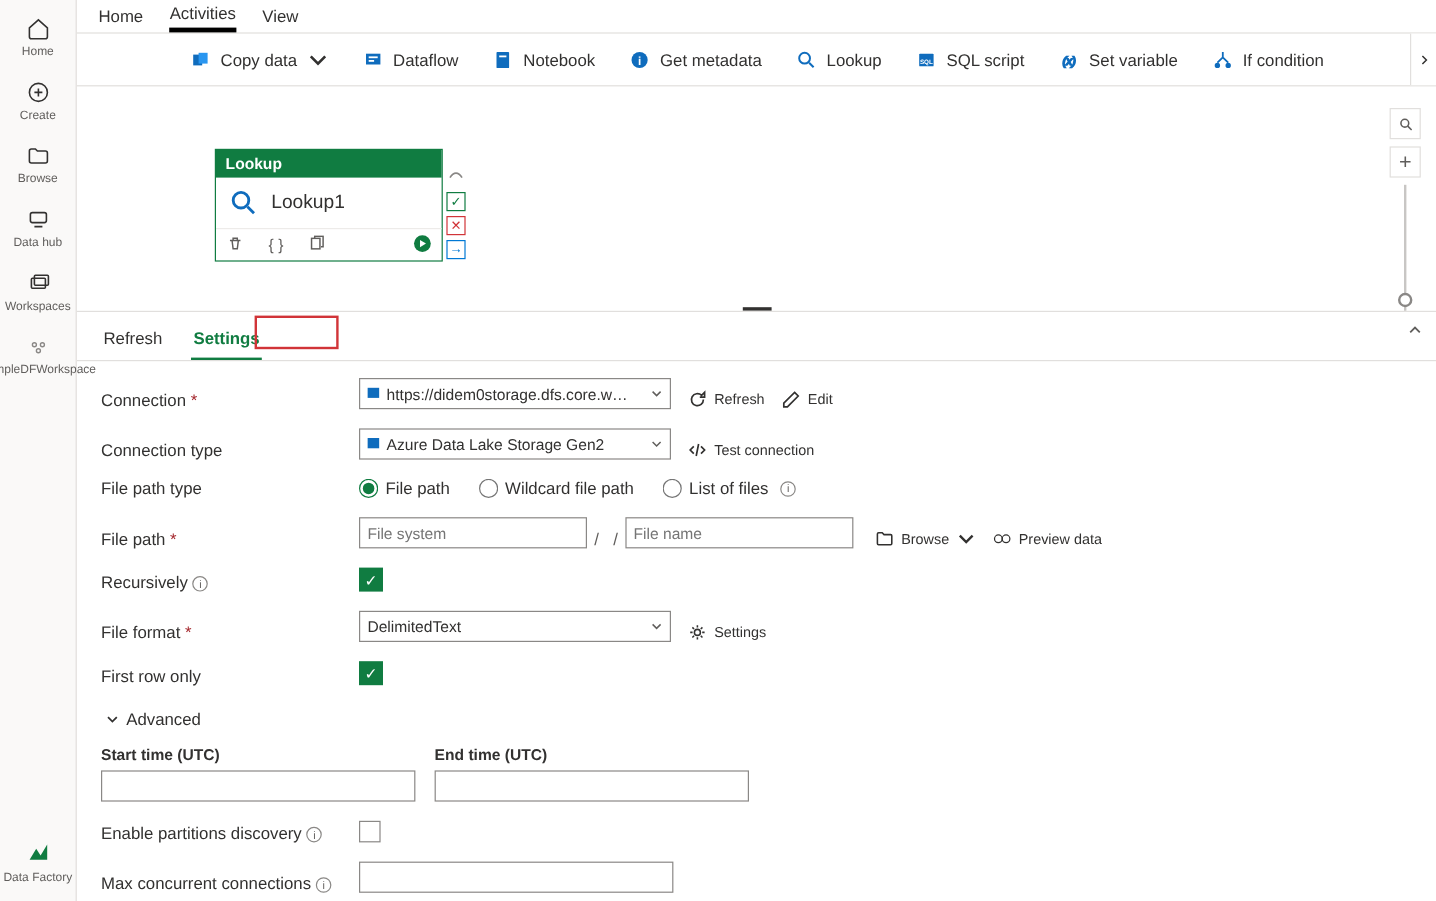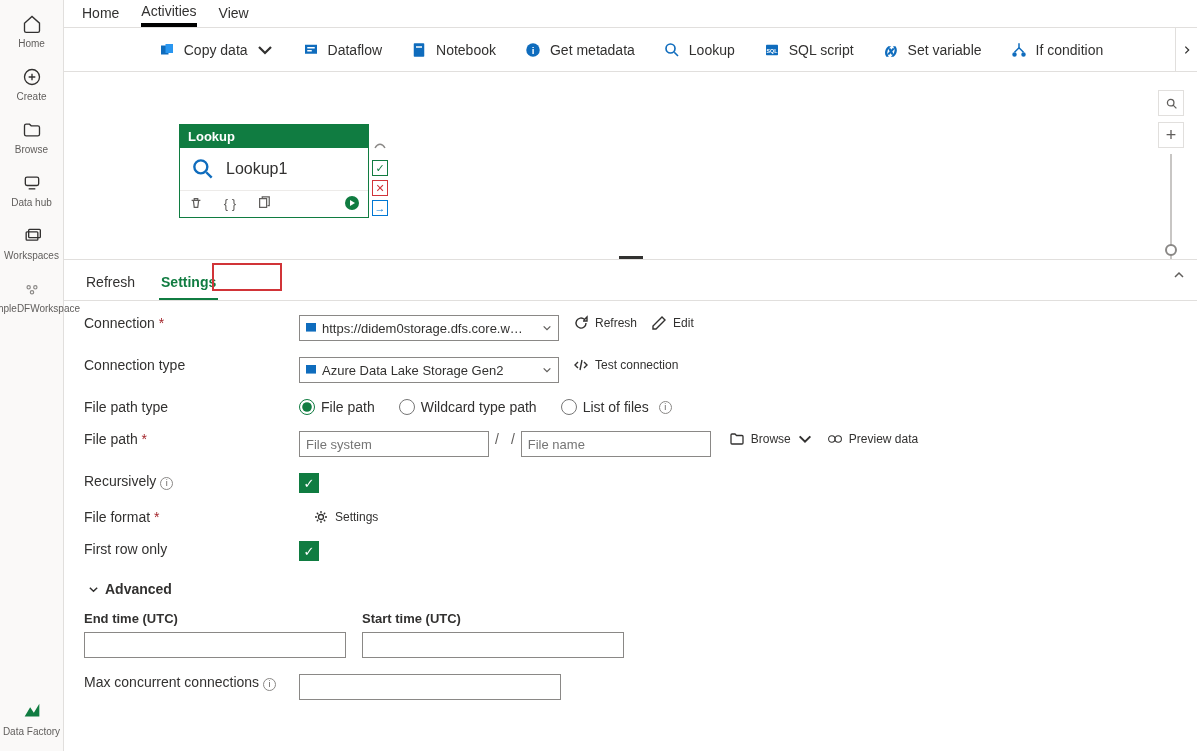--- a/index.html
+++ b/index.html
@@ -47,38 +47,38 @@
 
 
 .props { flex: 1; overflow-y: scroll; position: relative; }
 .prop-tabs { display: flex; gap: 22px; padding: 8px 20px 0; border-bottom: 1px solid #e1dfdd; font-size: 14px; position: relative; }
 .prop-tabs .ptab { padding: 6px 2px 8px; cursor: pointer; }
 .prop-tabs .ptab.active { color: #107c41; font-weight: 600; border-bottom: 2px solid #107c41; }
 .red-box { position: absolute; left: 148px; top: 3px; width: 70px; height: 28px; border: 2px solid #d13438; pointer-events: none; }
 .collapse-caret { position: absolute; right: 12px; top: 8px; cursor: pointer; color: #605e5c; }
 
 .form { padding: 14px 20px 20px; font-size: 14px; }
-.row { display: flex; align-items: flex-start; margin-bottom: 16px; }
+.row { display: flex; align-items: flex-end; margin-bottom: 16px; }
 .row label { width: 215px; }
 .req::after { content: " *"; color: #a4262c; }
 .info-ic { display: inline-flex; width: 13px; height: 13px; border: 1px solid #8a8886; border-radius: 50%; font-size: 9px; align-items: center; justify-content: center; margin-left: 4px; color: #605e5c; }
 .dd, .txt { height: 26px; border: 1px solid #8a8886; padding: 0 6px; font-size: 13px; background: #fff; }
 .dd { width: 260px; display: flex; align-items: center; justify-content: space-between; cursor: pointer; }
 .dd svg { width: 10px; height: 10px; color: #605e5c; }
 .dd-ic { display: inline-flex; align-items: center; gap: 6px; }
 .link-btn { display: inline-flex; align-items: center; gap: 6px; cursor: pointer; font-size: 12px; margin-left: 14px; }
 .link-btn svg { width: 16px; height: 16px; }
 .radio-set { display: flex; align-items: center; gap: 24px; }
 .radio-set label { width: auto; display: flex; align-items: center; gap: 6px; cursor: pointer; }
 input[type=radio] { width: 16px; height: 16px; accent-color: #107c41; }
 .path-input { width: 190px; height: 26px; border: 1px solid #8a8886; padding: 0 6px; font-size: 13px; }
 .path-sep { margin: 0 6px; color: #605e5c; }
 .chk { width: 20px; height: 20px; background: #107c41; display: flex; align-items: center; justify-content: center; color: #fff; font-size: 13px; cursor: pointer; }
 .chkbox-empty { width: 18px; height: 18px; border: 1px solid #8a8886; cursor: pointer; }
-.adv-toggle { display: inline-flex; align-items: center; gap: 6px; cursor: pointer; margin: 4px 0 14px 4px; font-weight: bold; }
+.adv-toggle { display: inline-flex; align-items: center; gap: 6px; cursor: pointer; margin: 4px 0 14px 4px; }
 .time-col { display: flex; flex-direction: column; gap: 6px; margin-right: 16px; }
 .time-col .txt { width: 262px; }
 .time-lbl { font-weight: 600; font-size: 13px; }
 </style>
 </head>
 <body>
 
 <div class="rail">
   <div class="rail-item">
     <svg viewBox="0 0 24 24" fill="none" stroke="#323130" stroke-width="1.6">
@@ -325,21 +325,21 @@
 
       <div class="row">
         <label>File path type</label>
         <div class="radio-set">
           <label>
               <input type="radio" name="fpt" checked="" style="">
               <span>File path</span>
             </label>
           <label>
               <input type="radio" name="fpt" style="">
-              <span>Wildcard type path</span>
+              <span>Wildcard file path</span>
             </label>
           <label>
               <input type="radio" name="fpt" style="">
               <span>List of files</span>
               <span class="info-ic">i</span>
             </label>
         </div>
       </div>
 
       <div class="row">
@@ -368,20 +368,26 @@
           </span>
       </div>
 
       <div class="row">
         <label><span>Recursively</span><span class="info-ic">i</span></label>
         <div class="chk">✓</div>
       </div>
 
       <div class="row">
         <label class="req">File format</label>
+        <div class="dd">
+          <span>DelimitedText</span>
+          <svg viewBox="0 0 12 12">
+              <path d="M2 4l4 4 4-4" fill="none" stroke="#605e5c" stroke-width="1.5"></path>
+            </svg>
+        </div>
         <span class="link-btn">
             <svg viewBox="0 0 16 16" fill="none" stroke="#323130" stroke-width="1.3">
               <circle cx="8" cy="8" r="2.5"></circle>
               <path d="M8 2v2M8 12v2M2 8h2M12 8h2M3.8 3.8l1.4 1.4M10.8 10.8l1.4 1.4M3.8 12.2l1.4-1.4M10.8 5.2l1.4-1.4"></path>
             </svg>
             <span>Settings</span>
           </span>
       </div>
 
       <div class="row">
@@ -391,29 +397,33 @@
 
       <div class="adv-toggle">
         <svg viewBox="0 0 12 12" width="11" height="11">
             <path d="M2 4l4 4 4-4" fill="none" stroke="#323130" stroke-width="1.6"></path>
           </svg>
         <span>Advanced</span>
       </div>
 
       <div class="row" style="align-items:flex-end">
         <div class="time-col">
+          <span class="time-lbl">Start time (UTC)</span>
+          <input class="txt" style="">
+        </div>
+        <div class="time-col">
           <span class="time-lbl">End time (UTC)</span>
           <input class="txt" style="">
         </div>
-        <div class="time-col">
-          <span class="time-lbl">Start time (UTC)</span>
-          <input class="txt" style="">
-        </div>
-      </div>
-
+      </div>
+
+      <div class="row">
+        <label><span>Enable partitions discovery</span><span class="info-ic">i</span></label>
+        <div class="chkbox-empty"></div>
+      </div>
 
       <div class="row">
         <label><span>Max concurrent connections</span><span class="info-ic">i</span></label>
         <input class="txt" style="width: 262px;">
       </div>
 
     </div>
   </div>
 </div>
 

